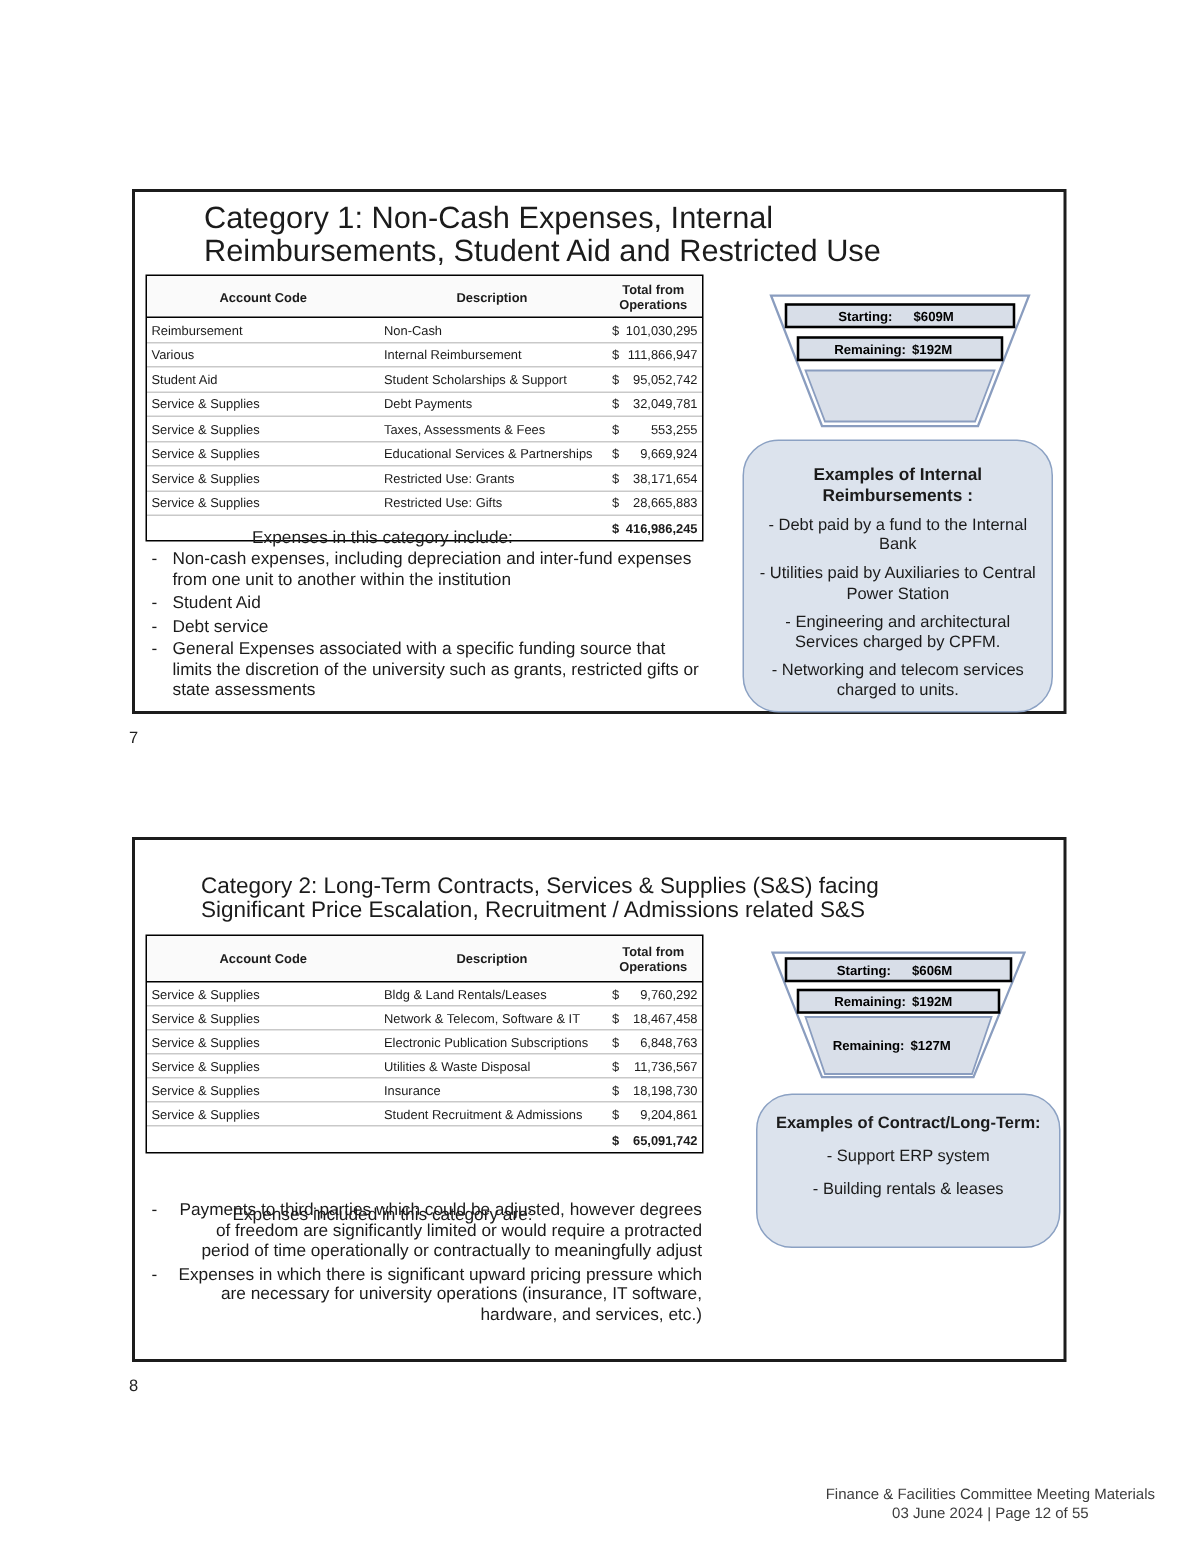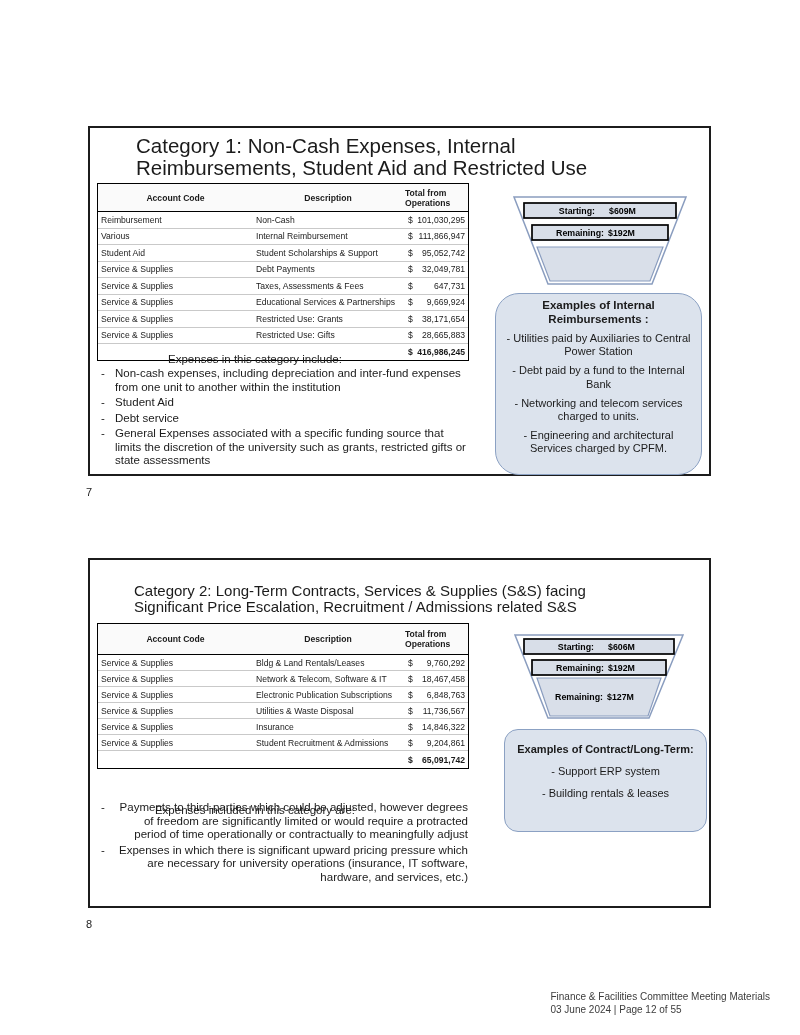--- a/index.html
+++ b/index.html
@@ -21,21 +21,21 @@
   
   .xtable { position:absolute; left:7px; border:1.5px solid #000; background:#fff; font-size:8.6px; }
   #slide1 .xtable { top:55px; width:370px; }
   #slide2 .xtable { top:63px; width:370px; }
   .thead {
     display:grid; grid-template-columns:155px 150px 65px;
     border-bottom:1.5px solid #000; font-weight:700; background:#fafafa;
   }
   #slide1 .thead { height:27px; }
   #slide2 .thead { height:30px; }
-  .th { display:flex; align-items:center; justify-content:center; line-height:10px; padding:0 2px; }
+  .th { display:flex; align-items:center; justify-content:center; text-align:center; line-height:10px; padding:0 2px; }
   .tr { display:grid; grid-template-columns:155px 150px 65px; align-items:center; }
   .tr + .tr { border-top:1px solid #c9c9c9; }
   #slide1 .tr { height:15.5px; }
   #slide2 .tr { height:15px; }
   .tr.total { font-weight:700; }
   #slide2 .tr.total { height:17px; }
   .td { padding:0 3px; white-space:nowrap; overflow:hidden; }
   .td.amt { display:flex; justify-content:space-between; padding:0 3px 0 5px; overflow:visible; }
 
   
@@ -57,33 +57,33 @@
   .funnel .bar   { fill:#d8dee8; stroke:#000000; stroke-width:1.7; }
   .funnel text   { font-family:"Liberation Sans", sans-serif; font-size:8.8px; font-weight:700; fill:#000; }
   .funnel text.end   { text-anchor:end; }
   .funnel text.start { text-anchor:start; }
 
   
   .examples {
     position:absolute; background:#dce3ed; border:1.7px solid #8ba1c3;
     text-align:center; box-sizing:border-box; color:#1b1b1b;
   }
-  #slide1 .examples { left:405px; top:165px; width:207px; height:182px; border-radius:24px; padding:4px 10px; }
-  #slide2 .examples { left:414px; top:169px; width:203px; height:103px; border-radius:14px; padding:12px 5px; }
+  #slide1 .examples { left:405px; top:165px; width:207px; height:182px; border-radius:24px; padding:16px 10px; }
+  #slide2 .examples { left:414px; top:169px; width:203px; height:103px; border-radius:24px; padding:12px 5px; }
   .ex-title { font-weight:700; font-size:11.5px; line-height:14px; margin-bottom:6px; }
   #slide2 .ex-title { font-size:11px; white-space:nowrap; }
   .ex-item { font-size:11px; line-height:13.2px; margin-bottom:6px; }
   .ex-item::before { content:"- "; }
   #slide2 .ex-item { margin-top:9px; }
 
   .pagenum { position:absolute; left:86px; font-size:11px; color:#222; }
   #pagenum1 { top:486px; }
   #pagenum2 { top:918px; }
 
-  .footer { position:absolute; right:30px; top:991px; text-align:left; font-size:10px; line-height:12.5px; color:#3c3c3c; }
+  .footer { position:absolute; right:30px; top:991px; text-align:center; font-size:10px; line-height:12.5px; color:#3c3c3c; }
 </style>
 </head>
 <body>
 
 <div class="page">
 
   <section class="slide" id="slide1">
     <h1 class="slide-title"><span>Category 1: Non-Cash Expenses, Internal</span><br><span>Reimbursements, Student Aid and Restricted Use</span></h1>
 
     <div class="xtable">
@@ -122,21 +122,21 @@
         <div class="td amt">
             <span>$</span>
             <span>32,049,781</span>
           </div>
       </div>
       <div class="tr">
         <div class="td">Service &amp; Supplies</div>
         <div class="td">Taxes, Assessments &amp; Fees</div>
         <div class="td amt">
             <span>$</span>
-            <span>647,731</span>
+            <span>553,255</span>
           </div>
       </div>
       <div class="tr">
         <div class="td">Service &amp; Supplies</div>
         <div class="td">Educational Services &amp; Partnerships</div>
         <div class="td amt">
             <span>$</span>
             <span>9,669,924</span>
           </div>
       </div>
@@ -180,24 +180,24 @@
       <rect class="bar" x="14" y="7" width="152" height="15"></rect>
       <text class="end" x="85" y="17.8">Starting:</text>
       <text class="start" x="99" y="17.8">$609M</text>
       <rect class="bar" x="22" y="29" width="136" height="15"></rect>
       <text class="end" x="94" y="39.8">Remaining:</text>
       <text class="start" x="98" y="39.8">$192M</text>
     </svg>
 
     <div class="examples">
       <div class="ex-title">Examples of Internal Reimbursements :</div>
+      <div class="ex-item">Debt paid by a fund to the Internal Bank</div>
       <div class="ex-item">Utilities paid by Auxiliaries to Central Power Station</div>
-      <div class="ex-item">Debt paid by a fund to the Internal Bank</div>
+      <div class="ex-item">Engineering and architectural Services charged by CPFM.</div>
       <div class="ex-item">Networking and telecom services charged to units.</div>
-      <div class="ex-item">Engineering and architectural Services charged by CPFM.</div>
     </div>
   </section>
   <div class="pagenum" id="pagenum1">7</div>
 
   <section class="slide" id="slide2">
     <h1 class="slide-title"><span>Category 2: Long-Term Contracts, Services &amp; Supplies (S&amp;S) facing</span><br><span>Significant Price Escalation, Recruitment / Admissions related S&amp;S</span></h1>
 
     <div class="xtable">
       <div class="thead">
         <div class="th">Account Code</div>
@@ -234,21 +234,21 @@
         <div class="td amt">
             <span>$</span>
             <span>11,736,567</span>
           </div>
       </div>
       <div class="tr">
         <div class="td">Service &amp; Supplies</div>
         <div class="td">Insurance</div>
         <div class="td amt">
             <span>$</span>
-            <span>14,846,322</span>
+            <span>18,198,730</span>
           </div>
       </div>
       <div class="tr">
         <div class="td">Service &amp; Supplies</div>
         <div class="td">Student Recruitment &amp; Admissions</div>
         <div class="td amt">
             <span>$</span>
             <span>9,204,861</span>
           </div>
       </div>

